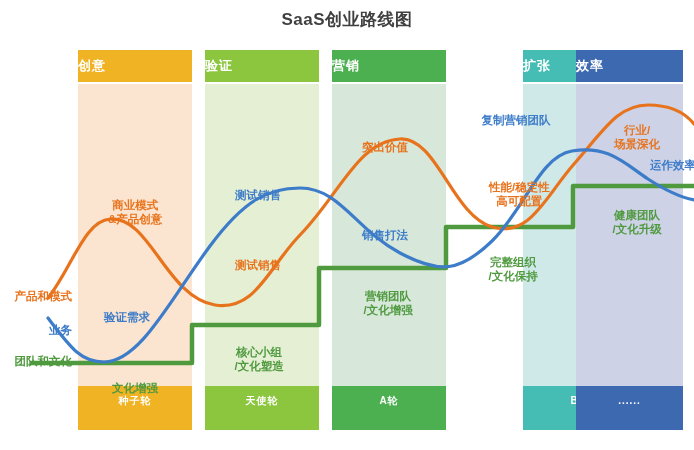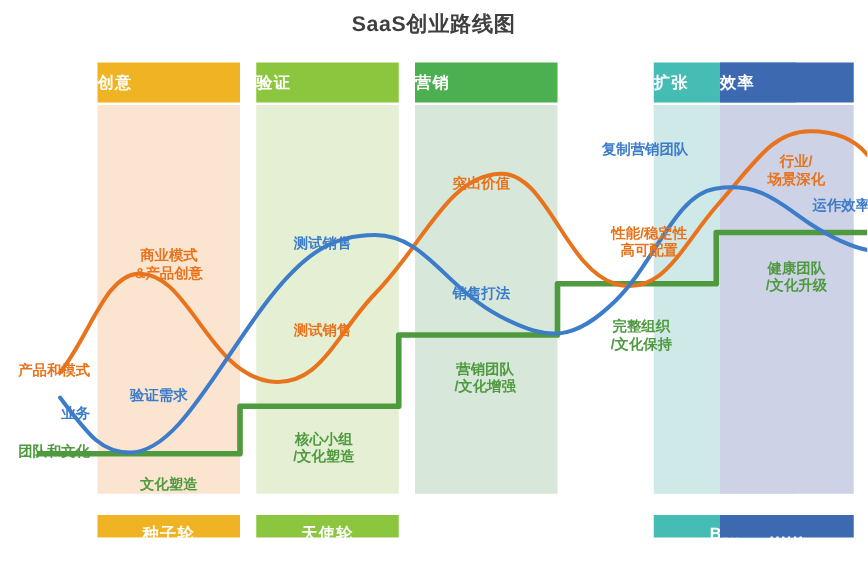--- a/index.html
+++ b/index.html
@@ -51,24 +51,24 @@
     left: 0;
     top: 34px;
     width: 100%;
     height: 311px;
   }
   .col-footer {
     position: absolute;
     left: 0;
     bottom: 0;
     width: 100%;
-    height: 18px;
+    height: 44px;
     line-height: 30px;
     text-align: center;
-    font-size: 13px;
+    font-size: 10px;
     font-weight: bold;
     color: #ffffff;
     letter-spacing: 1px;
   }
 
   #svg-layer {
     position: absolute;
     left: 0;
     top: 0;
     width: 694px;
@@ -108,20 +108,21 @@
       <div class="col-footer" style="background: rgb(240, 179, 35);">种子轮</div>
     </div>
     <div class="column" style="left: 205px; width: 114px;">
       <div class="col-header" style="background: rgb(140, 198, 62);">验证</div>
       <div class="col-body" style="background: rgb(228, 239, 211);"></div>
       <div class="col-footer" style="background: rgb(140, 198, 62);">天使轮</div>
     </div>
     <div class="column" style="left: 332px; width: 114px;">
       <div class="col-header" style="background: rgb(76, 175, 80);">营销</div>
       <div class="col-body" style="background: rgb(215, 232, 218);"></div>
+      <div class="col-footer" style="background: rgb(76, 175, 80);">A轮</div>
     </div>
     <div class="column" style="left: 475px; width: 114px; margin-left: 48px;">
       <div class="col-header" style="background: rgb(69, 189, 181);">扩张</div>
       <div class="col-body" style="background: rgb(207, 232, 232);"></div>
       <div class="col-footer" style="background: rgb(69, 189, 181);">B轮</div>
     </div>
     <div class="column" style="left: 576px; width: 107px;">
       <div class="col-header" style="background: rgb(60, 105, 176);">效率</div>
       <div class="col-body" style="background: rgb(205, 210, 230);"></div>
       <div class="col-footer" style="background: rgb(60, 105, 176);">......</div>
@@ -142,21 +143,21 @@
 
 <div id="notes-layer">
     <div class="note note-orange" style="left: 108px; top: 198px;">
       <div>商业模式</div>
       <div>&amp;产品创意</div>
     </div>
     <div class="note note-blue" style="left: 104px; top: 310px;">
       <div>验证需求</div>
     </div>
     <div class="note note-green" style="left: 112px; top: 381px;">
-      <div>文化塑造</div>
+      <div>文化增强</div>
     </div>
     <div class="note note-blue" style="left: 235px; top: 188px;">
       <div>测试销售</div>
     </div>
     <div class="note note-orange" style="left: 235px; top: 258px;">
       <div>测试销售</div>
     </div>
     <div class="note note-green" style="left: 234.5px; top: 345px;">
       <div>核心小组</div>
       <div>/文化塑造</div>

